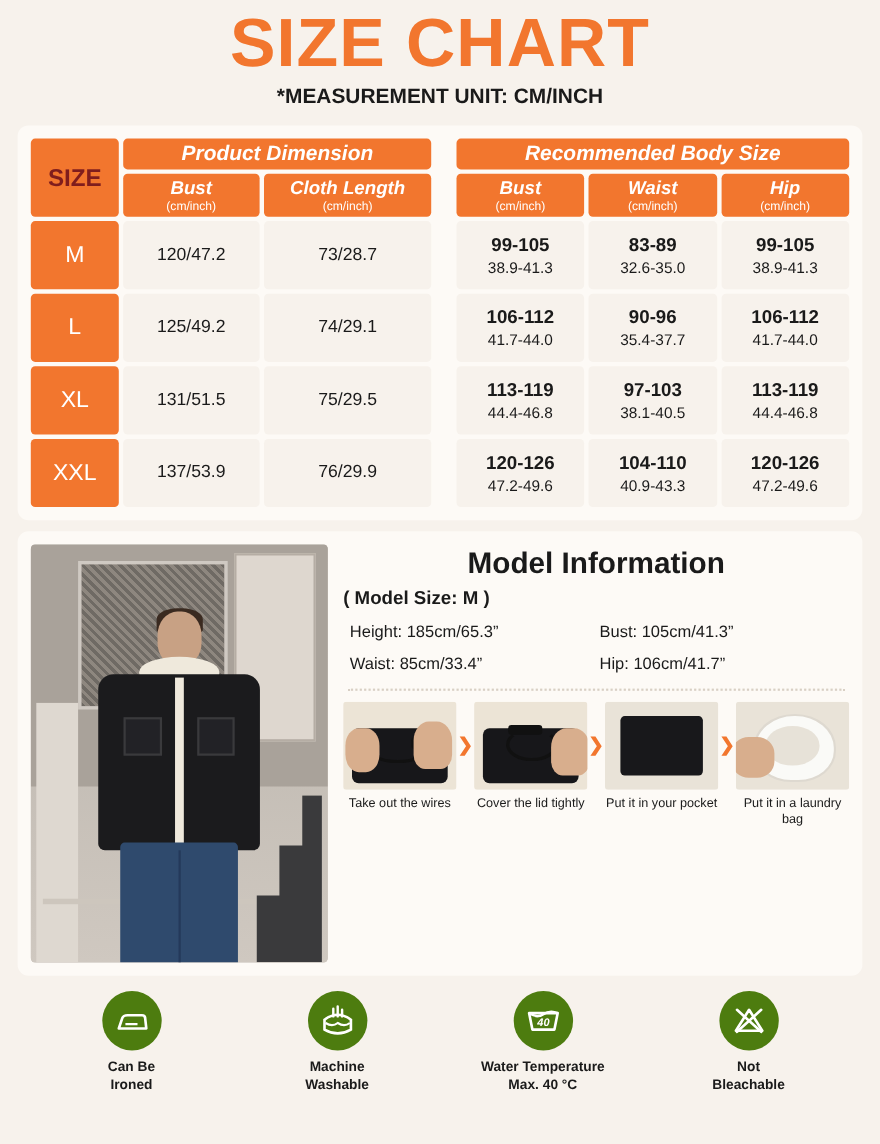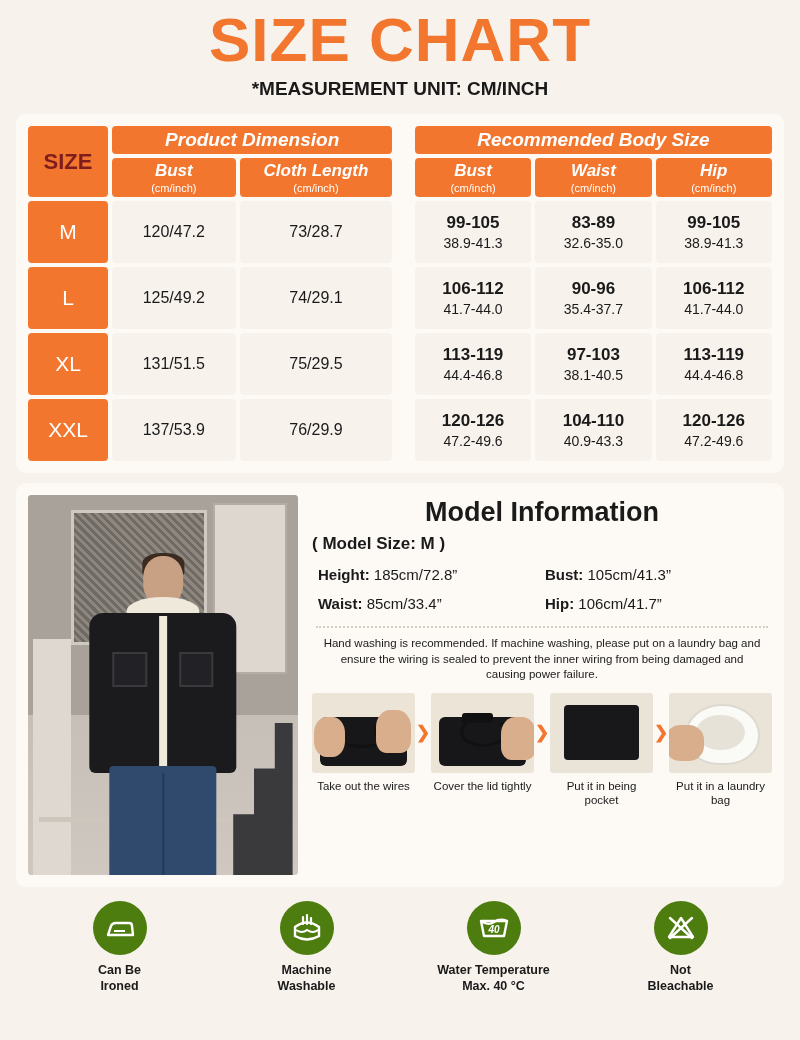--- a/index.html
+++ b/index.html
@@ -153,21 +153,21 @@
   .meas-grid {
     margin-top: 12px;
     display: grid;
     grid-template-columns: 1fr 1fr;
     row-gap: 12px;
     column-gap: 6px;
     font-size: 15px;
     padding: 0 6px;
   }
   .meas-grid .lbl {
-    font-weight: bold;
+    font-weight: normal;
   }
   .hr-dot {
     border: 0;
     border-top: 2px dotted #d8cfc4;
     margin: 14px 4px 8px 4px;
   }
   .wash-text {
     font-size: 11.5px;
     text-align: center;
     line-height: 1.35;
@@ -415,39 +415,38 @@
       </div>
     </div>
 
     <div class="right-col">
       <div class="sec-title">Model Information</div>
       <div class="model-size">( Model Size: M )</div>
 
       <div class="meas-grid">
         <div>
           <span class="lbl">Height:</span>
-          <span>185cm/72.8”</span>
+          <span>185cm/65.3”</span>
         </div>
         <div>
           <span class="lbl">Bust:</span>
           <span>105cm/41.3”</span>
         </div>
         <div>
           <span class="lbl">Waist:</span>
           <span>85cm/33.4”</span>
         </div>
         <div>
           <span class="lbl">Hip:</span>
           <span>106cm/41.7”</span>
         </div>
       </div>
 
       <hr class="hr-dot">
 
-      <div class="wash-text">Hand washing is recommended. If machine washing, please put on a laundry bag and ensure the wiring is sealed to prevent the inner wiring from being damaged and causing power failure.</div>
 
       <div class="steps">
         <div class="step">
           <div class="step-img">
             <div class="st-bg-fur"></div>
               <div class="st-jkt"></div>
             <div class="st-wire"></div>
               <div class="st-plug"></div>
             <div class="st-hand"></div>
               <div class="st-hand2"></div>
@@ -464,21 +463,21 @@
             <div class="st-hand" style="right:-2%;top:30%"></div>
           </div>
           <div class="step-cap">Cover the lid tightly</div>
         </div>
         <div class="arrow">❯</div>
         <div class="step">
           <div class="step-img">
             <div class="st-bg-dark"></div>
               <div class="st-pouch"></div>
           </div>
-          <div class="step-cap">Put it in being pocket</div>
+          <div class="step-cap">Put it in your pocket</div>
         </div>
         <div class="arrow">❯</div>
         <div class="step">
           <div class="step-img">
             <div class="st-bg-dark"></div>
               <div class="st-bag"></div>
               <div class="st-bag-in"></div>
             <div class="st-hand2" style="left:-4%;top:40%;width:38%;height:46%"></div>
           </div>
           <div class="step-cap">Put it in a laundry bag</div>

